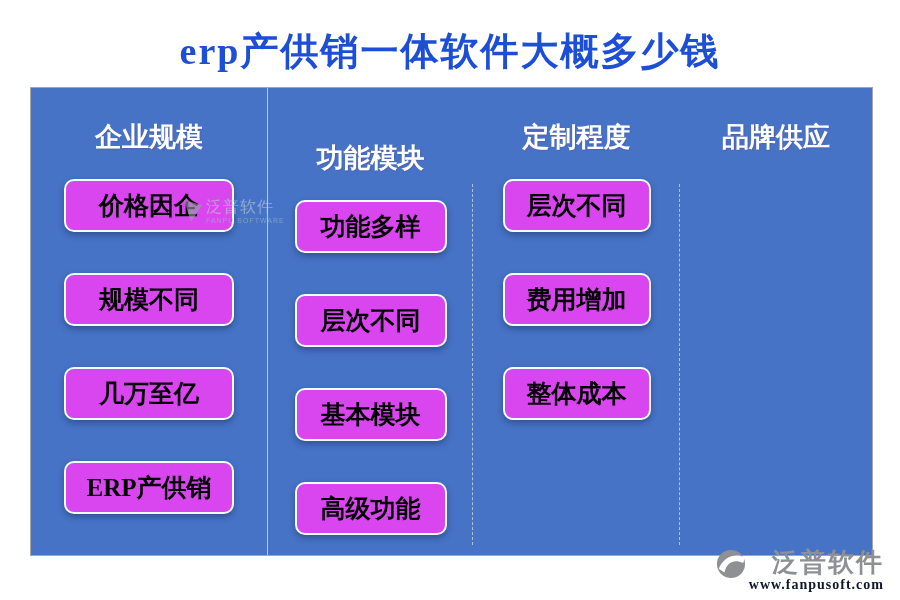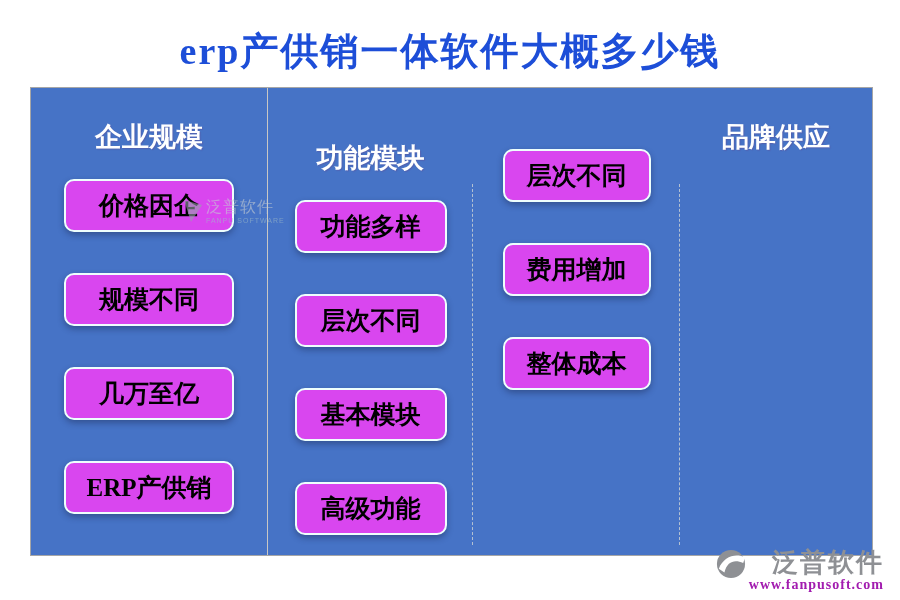--- a/index.html
+++ b/index.html
@@ -52,21 +52,21 @@
   .wm-lines{display:flex;flex-direction:column;line-height:1;}
   .wm-name{font-size:16px;color:#c4ccd2;letter-spacing:1px;}
   .wm-sub{font-size:7px;color:#9fbcc8;letter-spacing:1px;margin-top:2px;
           font-family:"Liberation Sans","DejaVu Sans",sans-serif;}
   .footer-logo{
     position:absolute;right:16px;top:549px;display:flex;align-items:flex-start;gap:3px;
   }
   .logo-icon{width:30px;height:30px;flex:0 0 auto;}
   .logo-lines{display:flex;flex-direction:column;align-items:flex-end;}
   .logo-name{font-size:26px;line-height:28px;color:#8e9094;font-weight:700;letter-spacing:2px;white-space:nowrap;}
-  .logo-url{font-size:14px;line-height:15px;color:#a21caf;font-weight:700;letter-spacing:1px;white-space:nowrap;
+  .logo-url{font-size:14px;line-height:15px;color:#0f172a;font-weight:700;letter-spacing:1px;white-space:nowrap;
             font-family:"Liberation Serif","DejaVu Serif",serif;}
 </style>
 </head>
 <body>
 
 <h1 class="title">erp产供销一体软件大概多少钱</h1>
 
 <div class="panel">
 
   <section class="col col-0">
@@ -83,20 +83,21 @@
     <div class="col-header">功能模块</div>
     <div class="chips">
       <div class="chip">功能多样</div>
       <div class="chip">层次不同</div>
       <div class="chip">基本模块</div>
       <div class="chip">高级功能</div>
     </div>
   </section>
 
   <section class="col col-2">
+    <div class="col-header">定制程度</div>
     <div class="chips">
       <div class="chip">层次不同</div>
       <div class="chip">费用增加</div>
       <div class="chip">整体成本</div>
     </div>
   </section>
 
   <section class="col col-3">
     <div class="col-header">品牌供应</div>
   </section>

